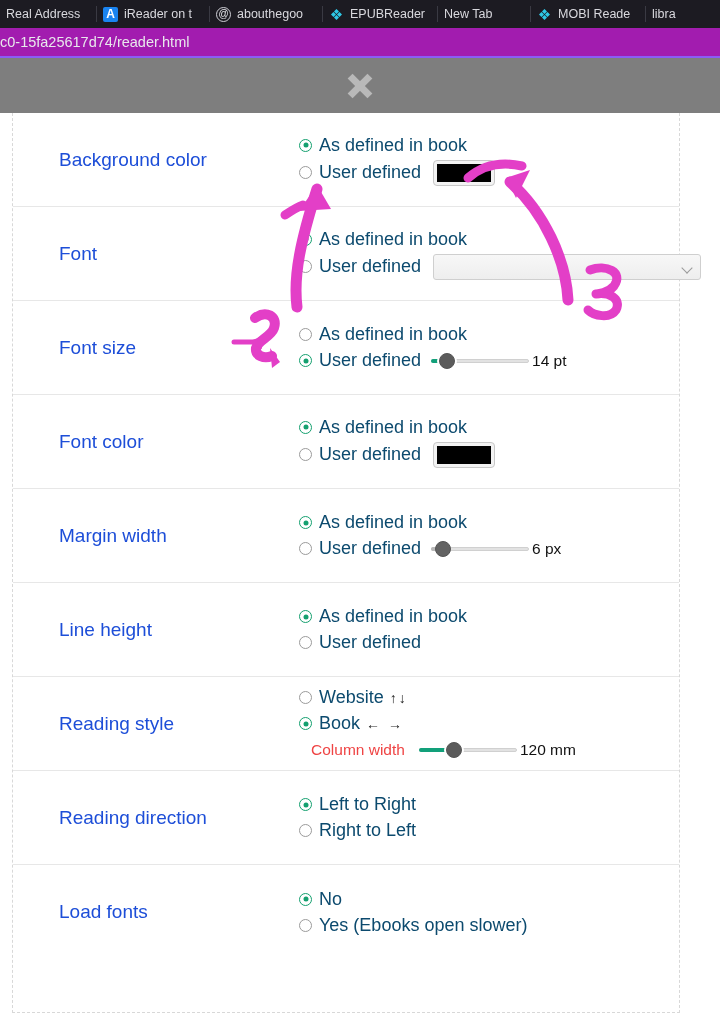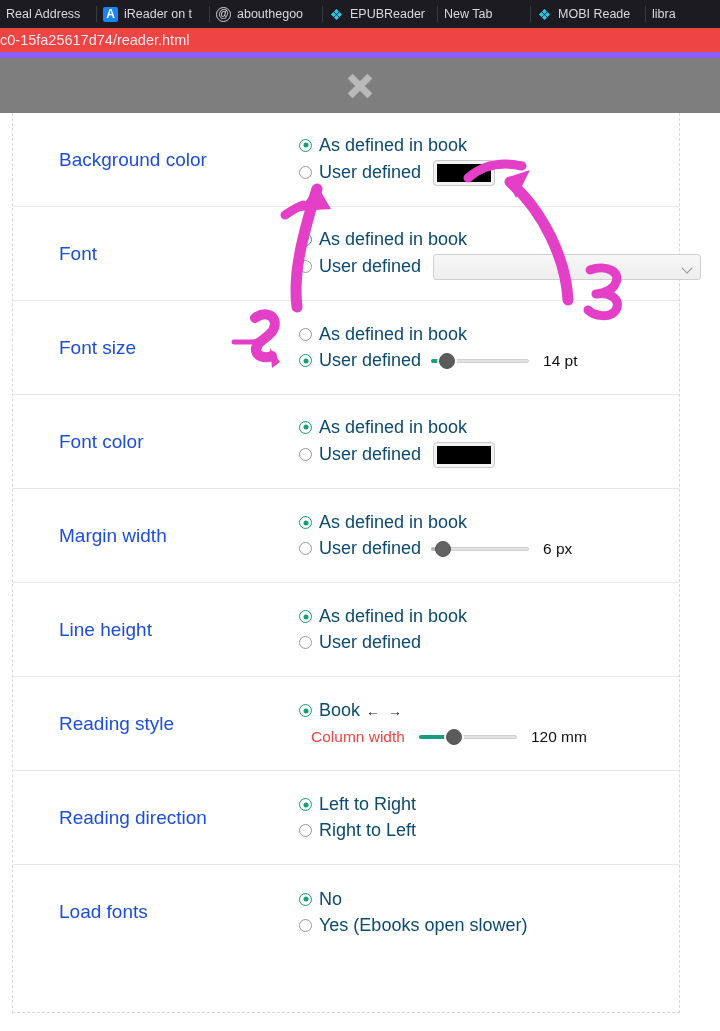--- a/index.html
+++ b/index.html
@@ -36,22 +36,22 @@
     display: inline-flex; align-items: center; justify-content: center;
     font-size: 11px; line-height: 1; border-radius: 2px;
   }
   .fav-appstore { background: #1a84f0; color: #fff; font-weight: bold; font-size: 12px; }
   .fav-at { background: transparent; color: #e6e6ea; border: 1.4px solid #cfcfd6; border-radius: 50%; font-size: 10px; }
   .fav-puzzle { background: transparent; color: #2ec8e6; font-size: 15px; }
   .tab-sep { width: 1px; height: 16px; background: #3a3a43; flex: 0 0 auto; }
 
   .urlbar {
     position: absolute; top: 28px; left: 0; width: 720px; height: 30px;
-    background: #ef4444;
-    border-bottom: 6px solid #8b5cf6;
+    background: #a21caf;
+    border-bottom: 2px solid #8b5cf6;
     display: flex; align-items: center;
   }
   .urltext {
     color: #e8e8ec; font-size: 14.5px; padding-left: 0px;
     white-space: nowrap; overflow: hidden;
   }
 
   
   .dialog-header {
     position: absolute; top: 58px; left: 0; width: 720px; height: 55px;
@@ -150,21 +150,21 @@
     position: absolute; top: 8px; left: 0; height: 4px; border-radius: 3px;
     background: #b9b9b9;
   }
   .slider.active .fill { background: #12a07a; }
   .slider .thumb {
     position: absolute; top: 2px; width: 16px; height: 16px;
     border-radius: 50%; background: #636363; border: 1px solid #555;
     transform: translateX(-50%);
   }
   .slider.active .thumb { background: #5b5b5b; box-shadow: 0 0 0 2px #fff; }
-  .slider-val { margin-left: 14px; font-size: 15.5px; color: #111; white-space: nowrap; }
+  .slider-val { margin-left: 3px; font-size: 15.5px; color: #111; white-space: nowrap; }
   .slider-line { display: flex; align-items: center; }
 
   .sub-opt { padding-left: 12px; }
   .sub-label { font-size: 15.5px; color: #ef4444; margin-right: 4px; }
 
   .arrows { font-size: 14px; color: #222; margin-left: 6px; letter-spacing: 2px; }
 
   
   .anno { position: absolute; pointer-events: none; }
   .anno svg { display: block; overflow: visible; }
@@ -315,20 +315,25 @@
             </div>
             <div class="opt">
               <span class="radio"></span>
               <span class="opt-label">User defined</span>
             </div>
           </div>
         </div>
         <div class="row">
           <div class="row-label">Reading style</div>
           <div class="row-ctrl">
+            <div class="opt">
+              <span class="radio"></span>
+              <span class="opt-label">Website</span>
+              <span class="arrows">↑↓</span>
+            </div>
             <div class="opt">
               <span class="radio on"></span>
               <span class="opt-label">Book</span>
               <span class="arrows">← →</span>
             </div>
             <div class="opt sub-opt">
               <span class="sub-label">Column width</span>
               <span class="slider-line">
                 <span class="slider active">
                   <span class="track"></span>

